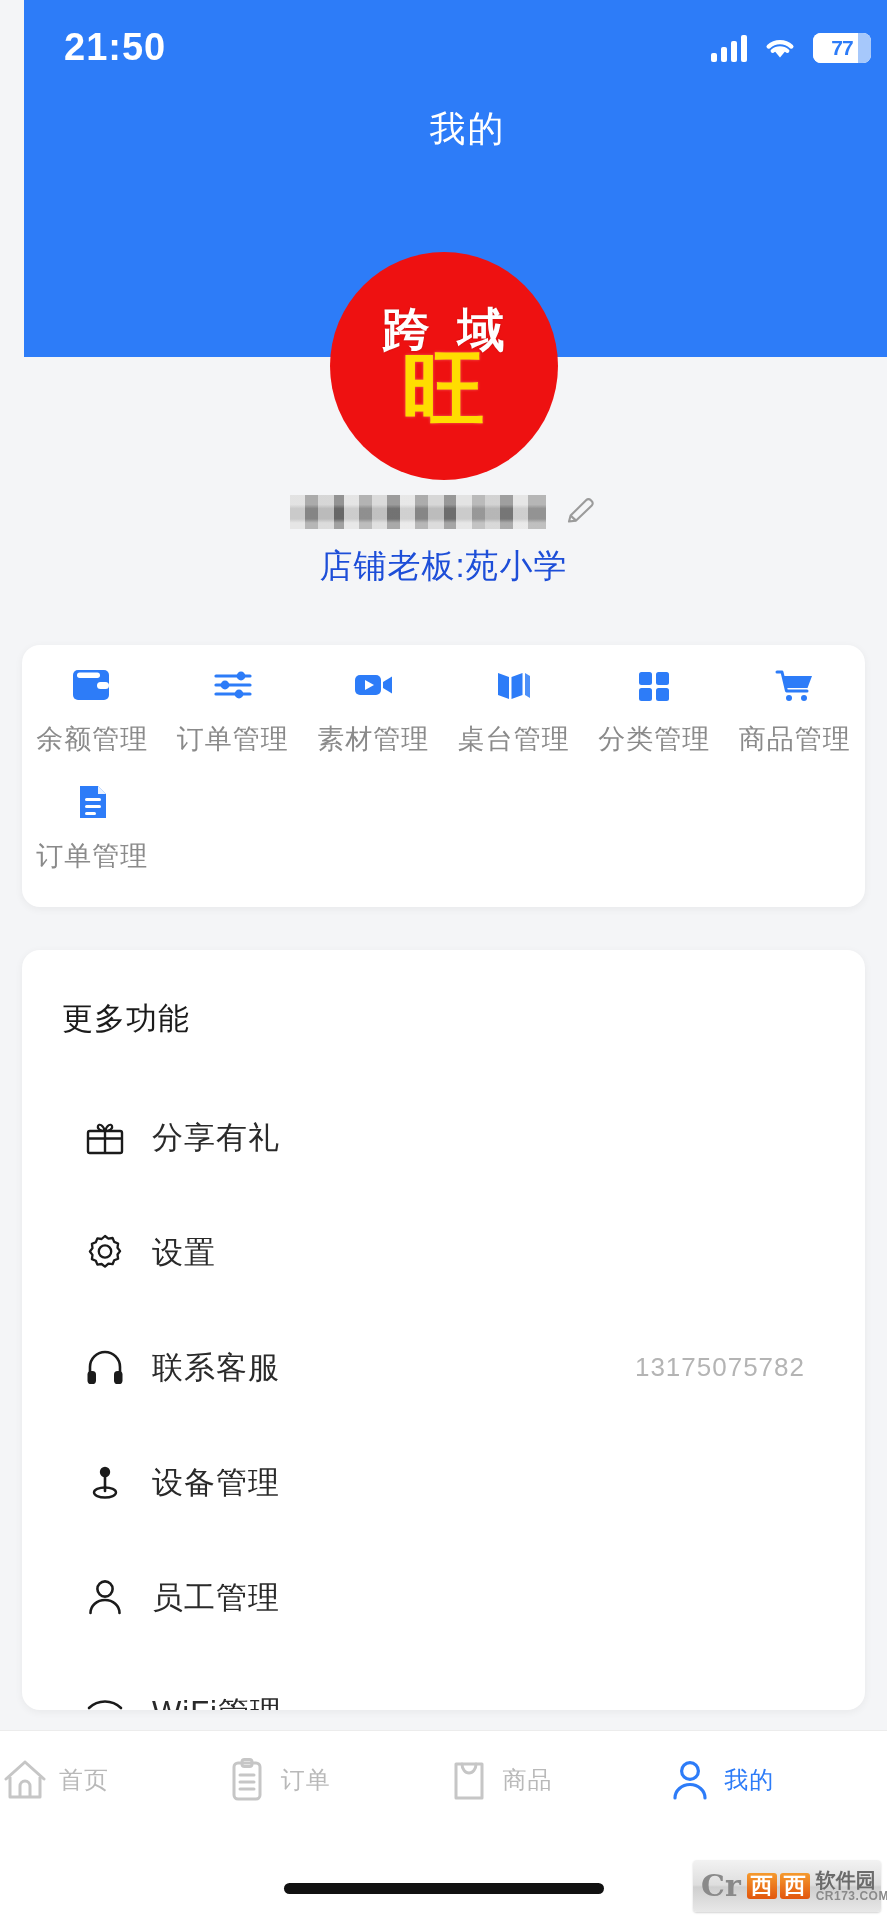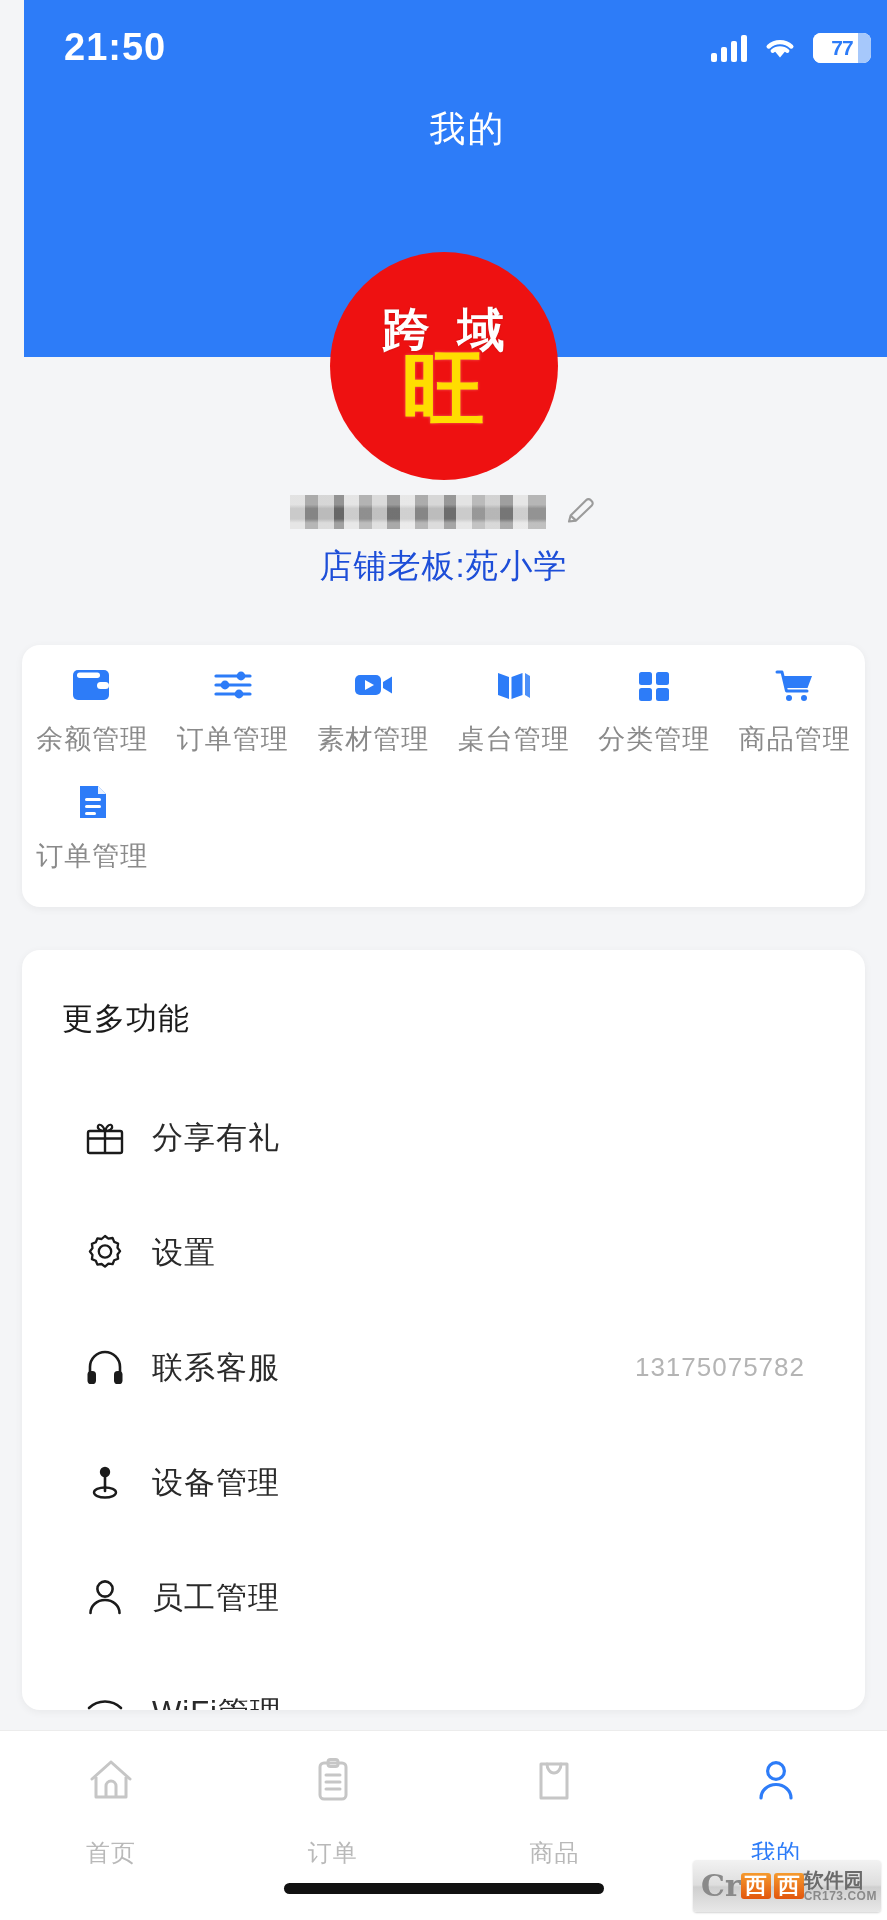--- a/index.html
+++ b/index.html
@@ -139,37 +139,37 @@
     margin-left:auto; font-size:26px; color:#b4b4b4; letter-spacing:1px;
   }
 
   
   .tabbar {
     position:absolute; left:0; bottom:0; width:887px; height:190px;
     background:#ffffff; border-top:1px solid #ececec;
     display:flex; align-items:flex-start; padding-top:24px;
   }
   .tab {
-    flex:1; display:flex; flex-direction:column; align-items:center; gap:32px;
+    flex:1; display:flex; flex-direction:row; align-items:center; gap:9px;
     cursor:pointer;
   }
   .tab .t-ic { height:50px; display:flex; align-items:center; }
   .tab .t-lb { font-size:24px; color:#b9b9b9; letter-spacing:1px; }
   .tab.active .t-lb { color:#2d7cf8; }
   .home-indicator {
     position:absolute; bottom:26px; left:50%; transform:translateX(-50%);
     width:320px; height:11px; background:#111; border-radius:7px;
   }
 
   
   .watermark {
     position:absolute; right:6px; bottom:8px;
     width:188px; height:52px; border-radius:4px;
     background:linear-gradient(180deg,#f2f2f2 0%,#dedede 48%,#cfcfcf 52%,#e8e8e8 100%);
-    display:flex; align-items:center; gap:0; padding:0 8px;
+    display:flex; align-items:center; gap:6px; padding:0 8px;
     box-shadow:0 1px 2px rgba(0,0,0,.18);
   }
   .wm-cr {
     font-size:30px; font-weight:700; color:#8a8a8a; line-height:1;
     font-family:"DejaVu Serif", serif;
   }
   .wm-xx {
     display:flex; gap:3px;
   }
   .wm-xx b {

